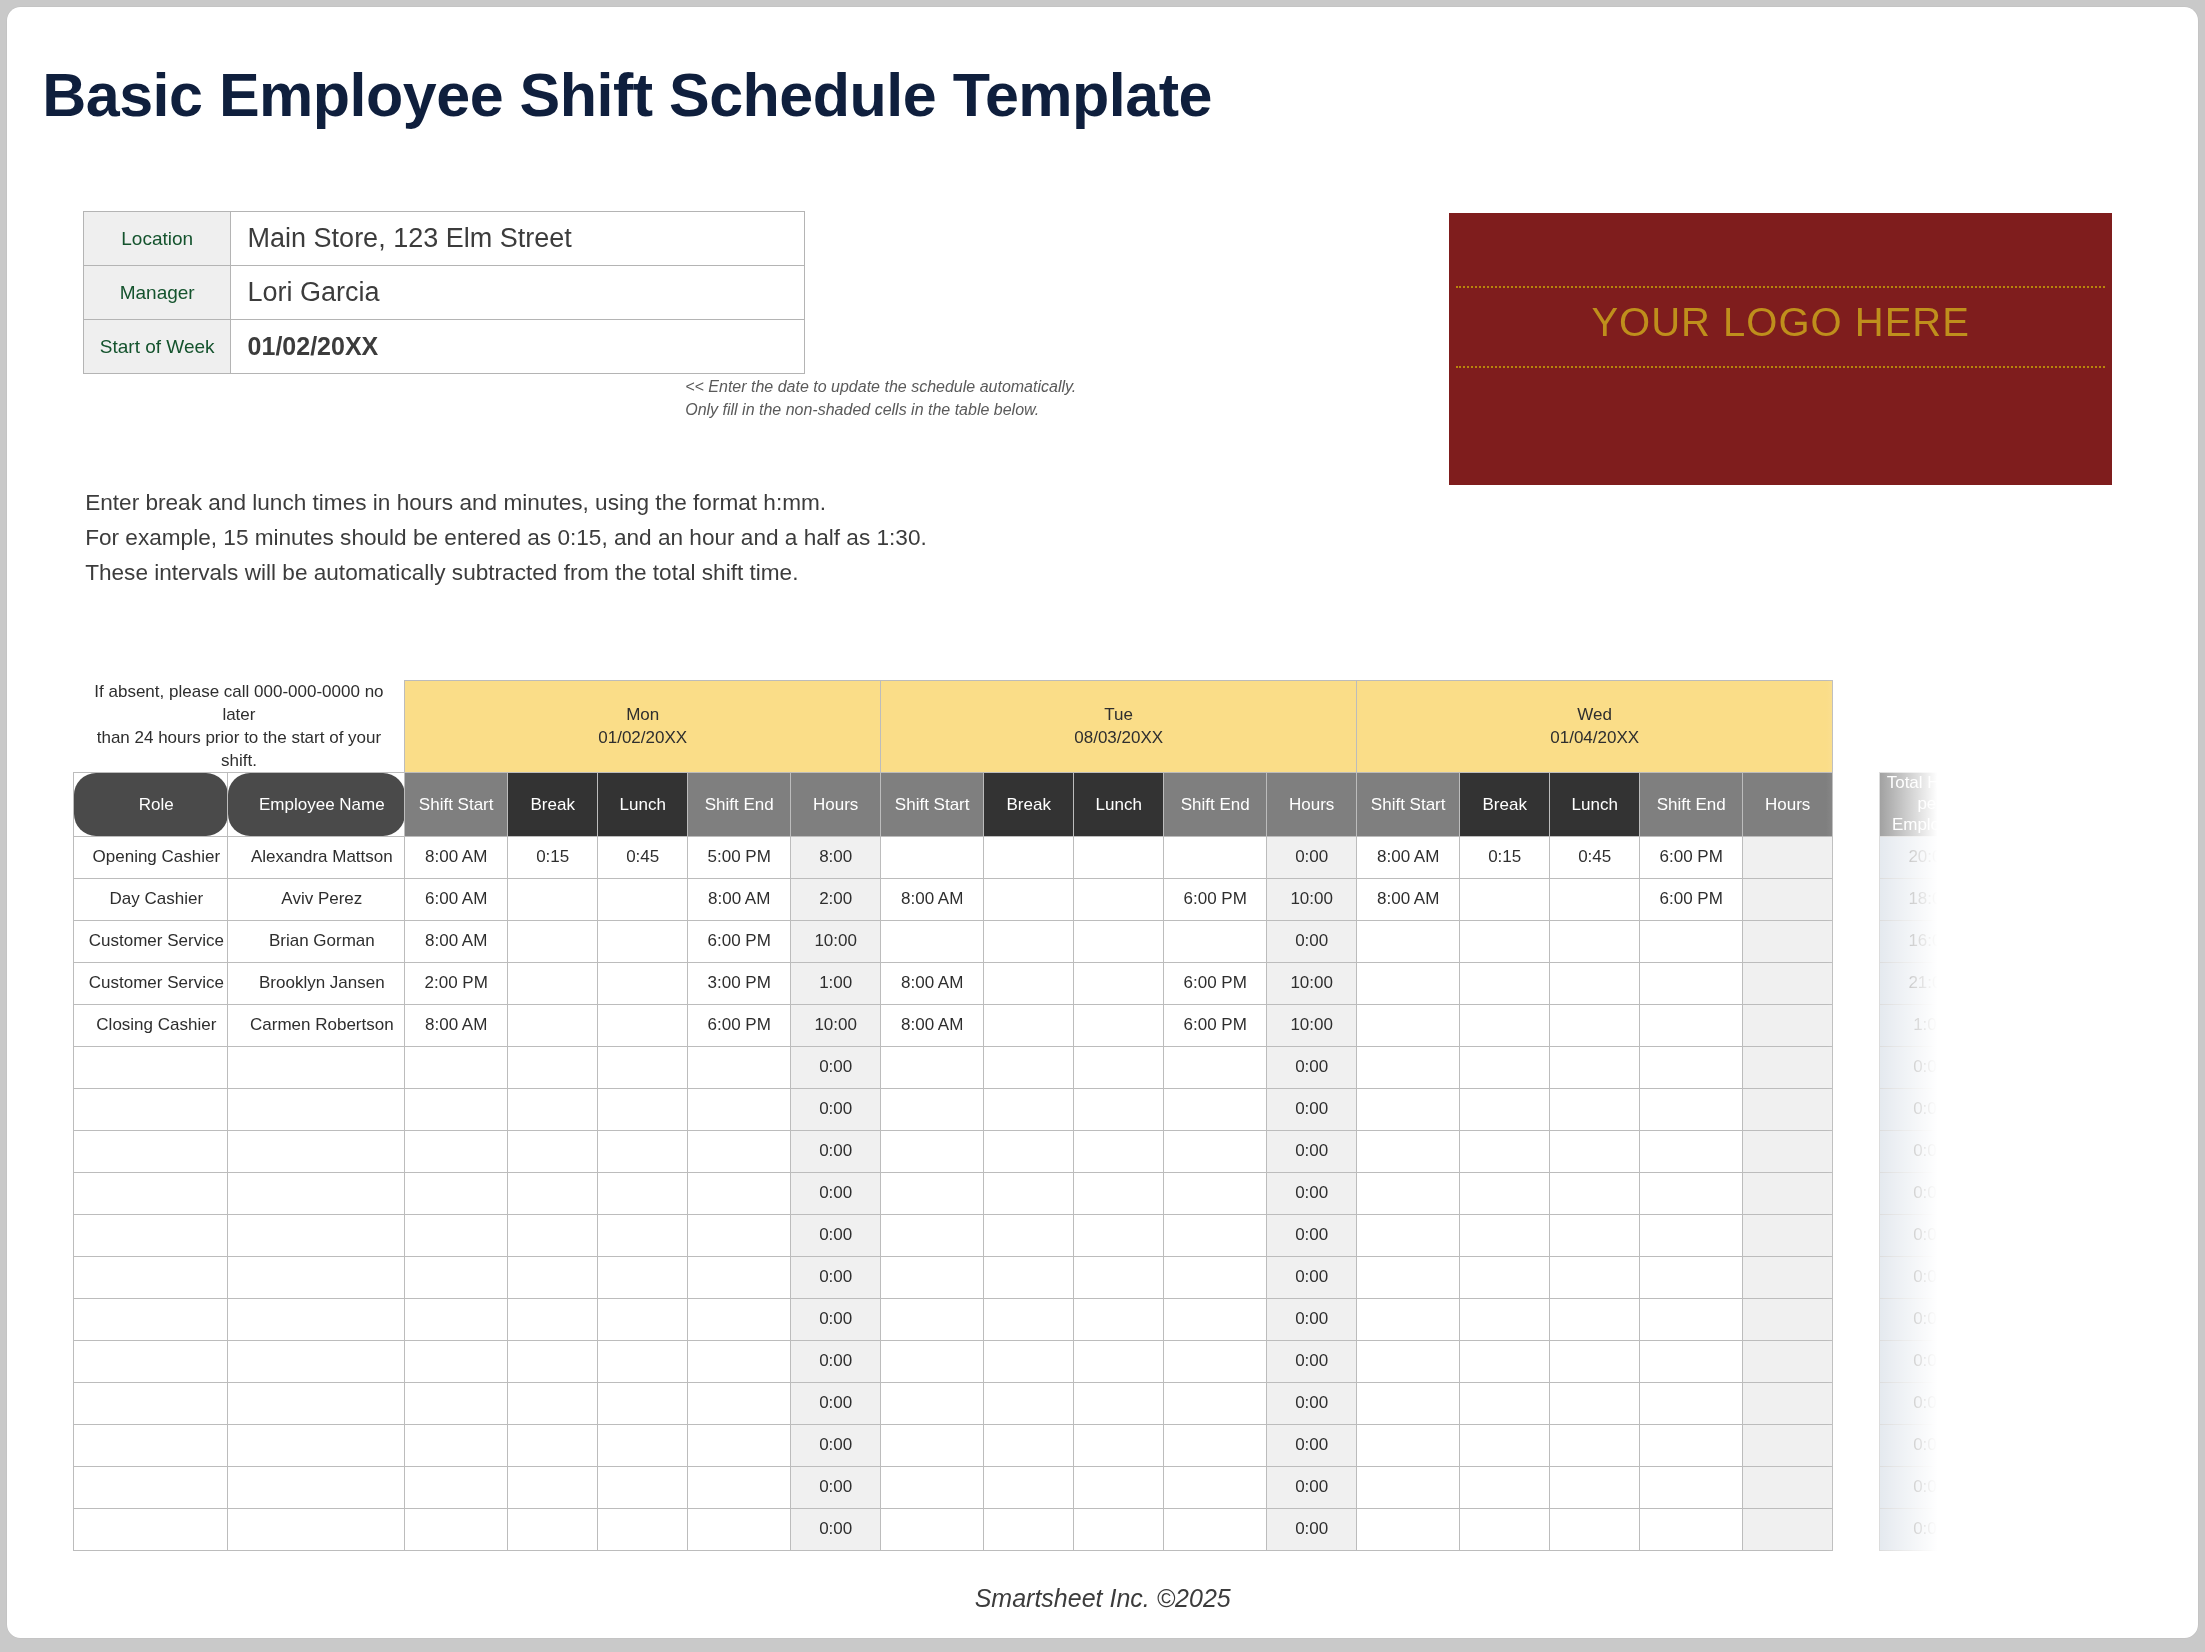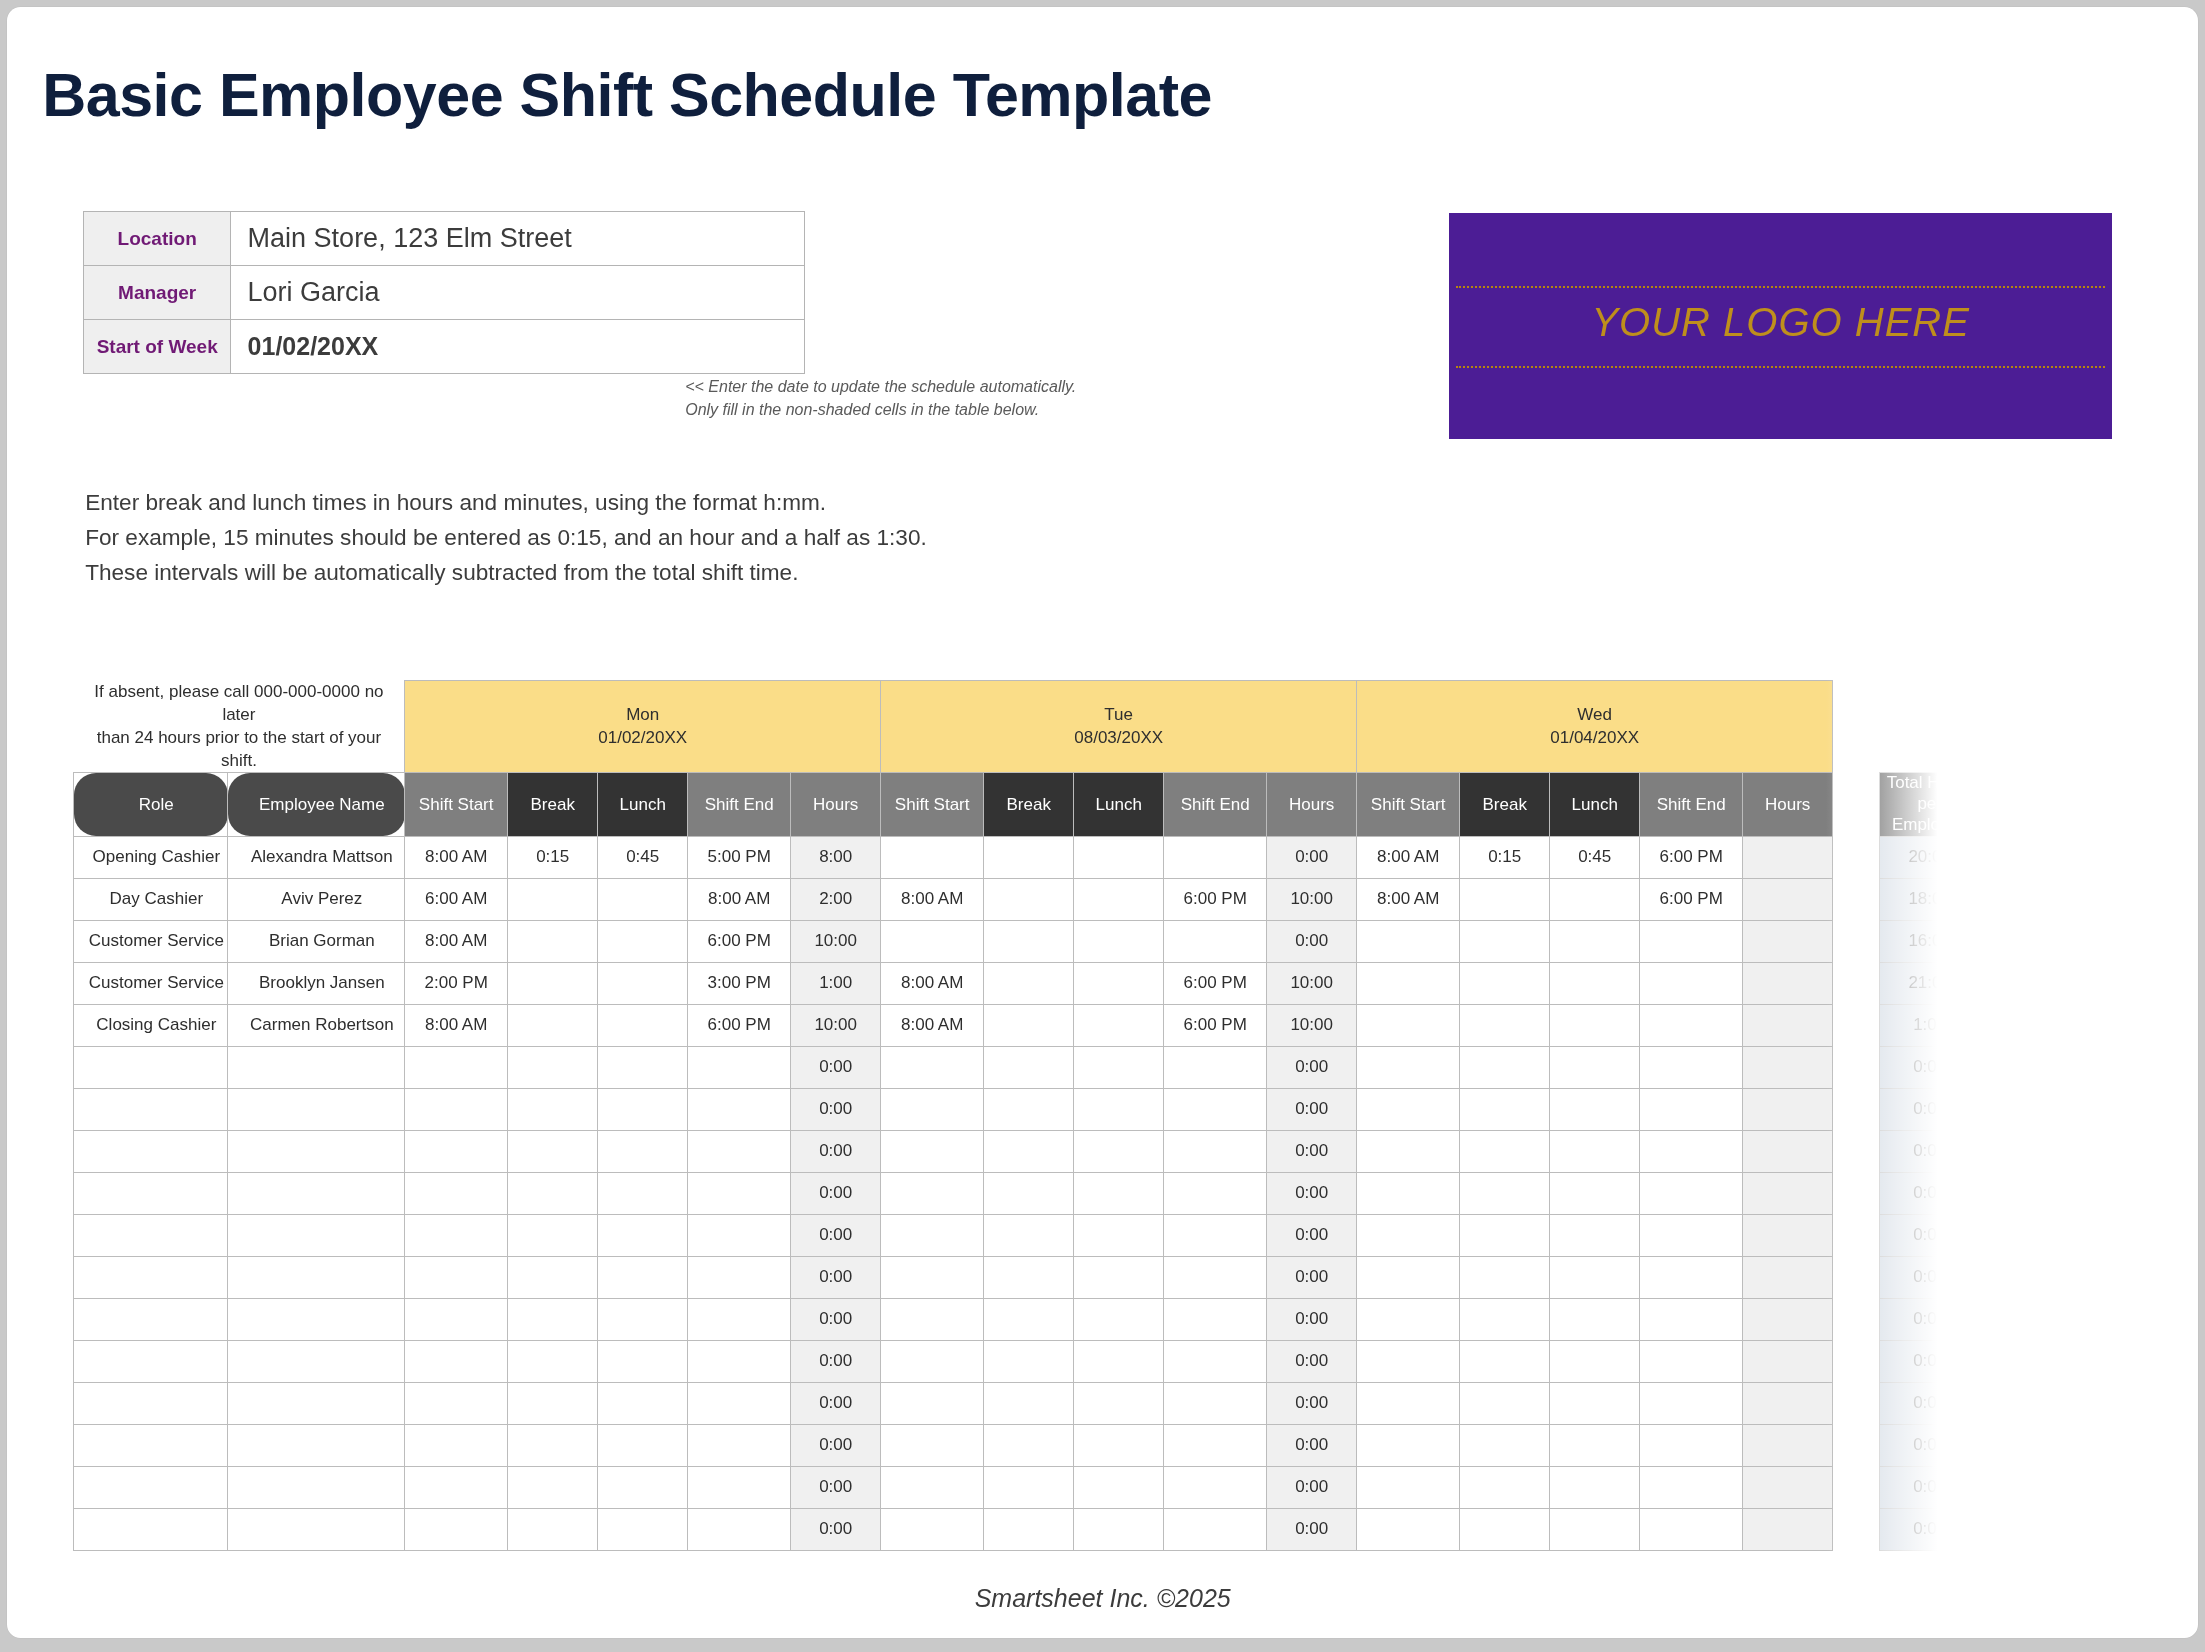--- a/index.html
+++ b/index.html
@@ -30,40 +30,39 @@
   .info-table {
     position:absolute; left:76px; top:204px;
     border-collapse:collapse;
   }
   .info-table td {
     border:1.5px solid #b4b4b4;
     height:51px; vertical-align:middle;
   }
   .info-lbl {
     width:144px; background:#efefef;
-    text-align:center; font-size:19px; font-weight:bold;
-    color:#701a75;
+    text-align:center; font-size:19px; font-weight:normal;
+    color:#14532d;
   }
   .info-val {
     width:555px; background:#ffffff;
     padding-left:16.4px; font-size:27px; color:#3c3c3c;margin-left:40px;
   }
   .info-val.bold { font-weight:bold; font-size:25px; width:170px; }
   .info-note {
     position:absolute; left:678px; top:369px;
     font-size:16px; font-style:italic; color:#5a5a5a;
     line-height:1.42;
   }
 
   
   .logo-box {
     position:absolute; left:1442px; top:206px;
-    width:663px; height:226px;
-    background:#4c1d95;
-    font-style:italic;
+    width:663px; height:272px;
+    background:#7f1d1d;
   }
   .logo-rule {
     position:absolute; left:7.2px; right:7.2px; height:0;
     border-top:2.6px dotted #b8860b;
   }
   .logo-rule.top { top:73px; }
   .logo-rule.bottom { top:153px; }
   .logo-text {
     position:absolute; left:0; right:0; top:87px;
     text-align:center; font-size:40px; color:#bf8f1c;

